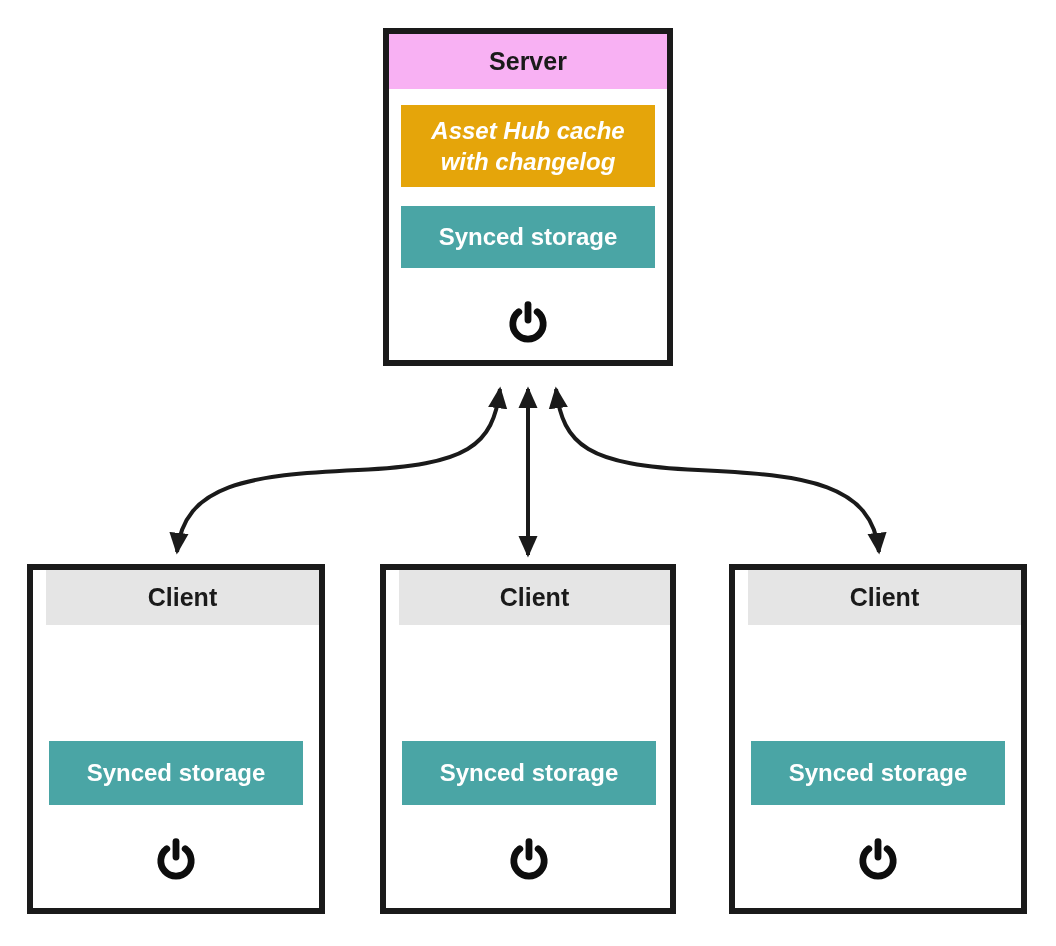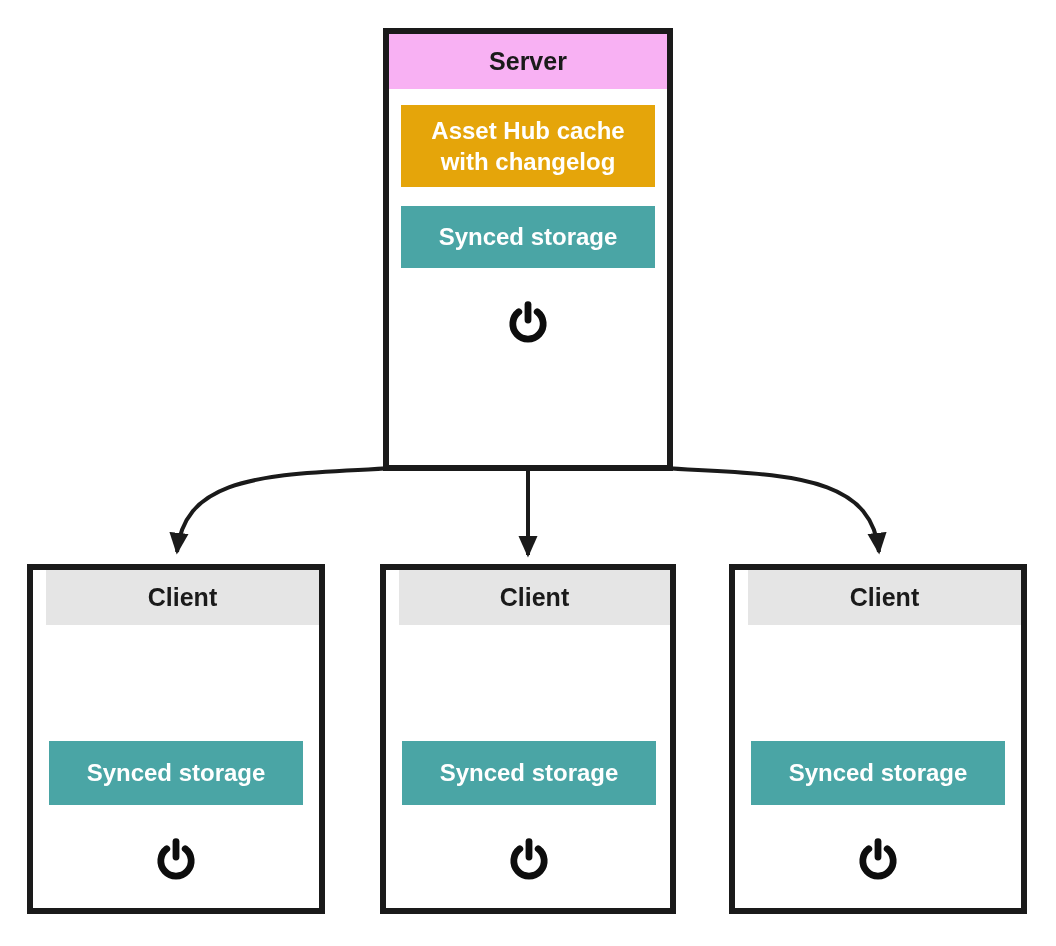--- a/index.html
+++ b/index.html
@@ -44,38 +44,39 @@
     font-weight: bold;
     font-size: 24px;
     line-height: 1.3;
   }
   .cache-box {
     left: 12px; width: 254px;
     top: 71px; height: 82px;
     background: #e5a50a;
     padding: 0 10px;
     box-sizing: border-box;
+    font-style: italic;
   }
   .server-storage-box {
     left: 12px; width: 254px;
     top: 172px; height: 62px;
     background: #4aa5a5;
   }
   .client-storage-box {
     left: 16px; width: 254px;
     top: 171px; height: 64px;
     background: #4aa5a5;
   }
   .power {
     position: absolute;
     width: 48px; height: 48px;
   }
   .server-power { left: 115px; top: 265px; }
   .client-power { left: 119px; top: 266px; }
-  #server-box   { left: 383px; top: 28px;  width: 290px; height: 443px; }
+  #server-box   { left: 383px; top: 28px;  width: 290px; height: 338px; }
   #client-box-1 { left: 27px;  top: 564px; width: 298px; height: 350px; }
   #client-box-2 { left: 380px; top: 564px; width: 296px; height: 350px; }
   #client-box-3 { left: 729px; top: 564px; width: 298px; height: 350px; }
   .arrows {
     position: absolute;
     left: 0; top: 0;
     width: 1056px; height: 946px;
     pointer-events: none;
   }
 </style>

